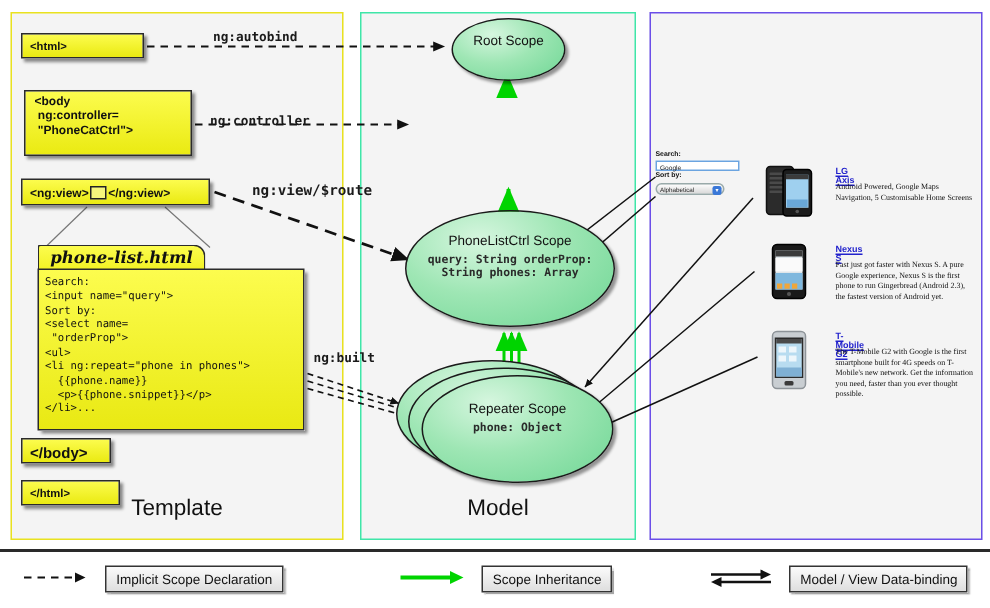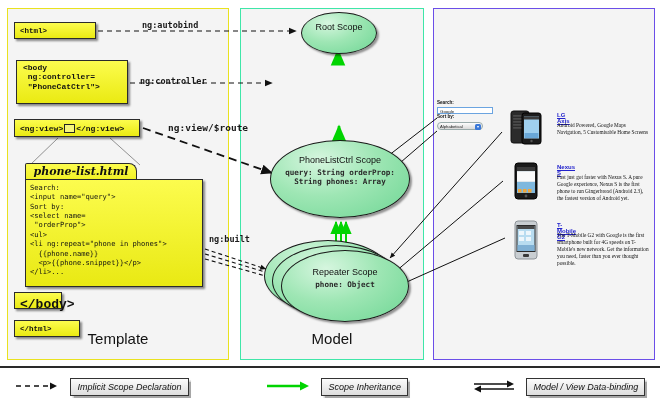--- a/index.html
+++ b/index.html
@@ -15,27 +15,27 @@
   #panel-view{left:433px;top:8px;width:222px;height:352px;border:1.6px solid #6b4ee8;}
 
   .panel-label{position:absolute;font-size:15px;color:#111;text-align:center;}
   #label-template{left:7px;top:330px;width:222px;}
   #label-model{left:240px;top:330px;width:184px;}
   #label-view{left:433px;top:330px;width:222px;}
 
   
   .codebox{position:absolute;background:linear-gradient(180deg,#fcfc4e 0%,#eaea12 100%);
            border:1.4px solid #2b2b2b;box-sizing:border-box;
-           font-family:Liberation Mono, monospace;font-weight:bold;
+           font-family:Liberation Sans, sans-serif;font-weight:bold;
            color:#111;box-shadow:2px 2px 2px rgba(0,0,0,.45);
            white-space:pre;line-height:1.18;}
   #box-html{left:14px;top:22px;width:82px;height:17px;font-size:7.5px;padding:4px 5px;}
   #box-body{left:16px;top:60px;width:112px;height:44px;font-size:8px;padding:2px 6px;}
   #box-ngview{left:14px;top:119px;width:126px;height:18px;font-size:8px;padding:4px 5px;}
-  #box-bodyclose{left:14px;top:292px;width:48px;height:17px;font-size:13px;padding:4px 5px;}
+  #box-bodyclose{left:14px;top:292px;width:60px;height:17px;font-size:10px;padding:4px 5px;}
   #box-htmlclose{left:14px;top:320px;width:66px;height:17px;font-size:7.5px;padding:4px 5px;}
   .ngview-slot{display:inline-block;width:9px;height:7px;border:1.2px solid #222;
                background:#f6f67c;vertical-align:middle;margin:0 1px;}
 
   
   #note-phonelist{position:absolute;left:25px;top:163px;width:178px;height:125px;}
   #note-tab{position:absolute;left:0;top:0;width:112px;height:17px;
             background:linear-gradient(180deg,#fcfc4e,#f2f224);
             border:1.3px solid #2b2b2b;border-bottom:none;box-sizing:border-box;
             border-radius:2px 8px 0 0;
@@ -89,21 +89,21 @@
   .wirelabel{position:absolute;font-family:"DejaVu Sans Mono",monospace;font-weight:bold;
              color:#1a1a1a;background:transparent;}
   #lb-autobind{left:142px;top:20px;font-size:8.5px;}
   #lb-controller{left:140px;top:76px;font-size:8.5px;}
   #lb-ngview{left:168px;top:122px;font-size:9.5px;text-align:center;}
   #lb-repeat{left:209px;top:234px;font-size:8.5px;}
 
   
   #legend{position:absolute;left:0;top:366px;width:660px;height:39px;background:#fff;}
   #legend-sep{position:absolute;left:0;top:0;width:660px;height:2px;background:#2a2a2a;}
-  .lg-item{position:absolute;top:10px;height:18px;font-style:italic;}
+  .lg-item{position:absolute;top:10px;height:18px;}
   .lg-box{border:1.2px solid #333;background:linear-gradient(180deg,#fbfbfb,#dedede);
           box-shadow:1.5px 1.5px 1px rgba(0,0,0,.35);
           font-size:9px;color:#111;padding:2px 6px;display:inline-block;line-height:12px;}
   #lg1{left:14px;} #lg2{left:265px;} #lg3{left:470px;}
   .lg-art{display:inline-block;vertical-align:middle;margin-right:6px;}
 </style>
 </head>
 <body>
 
 <div id="stage">

